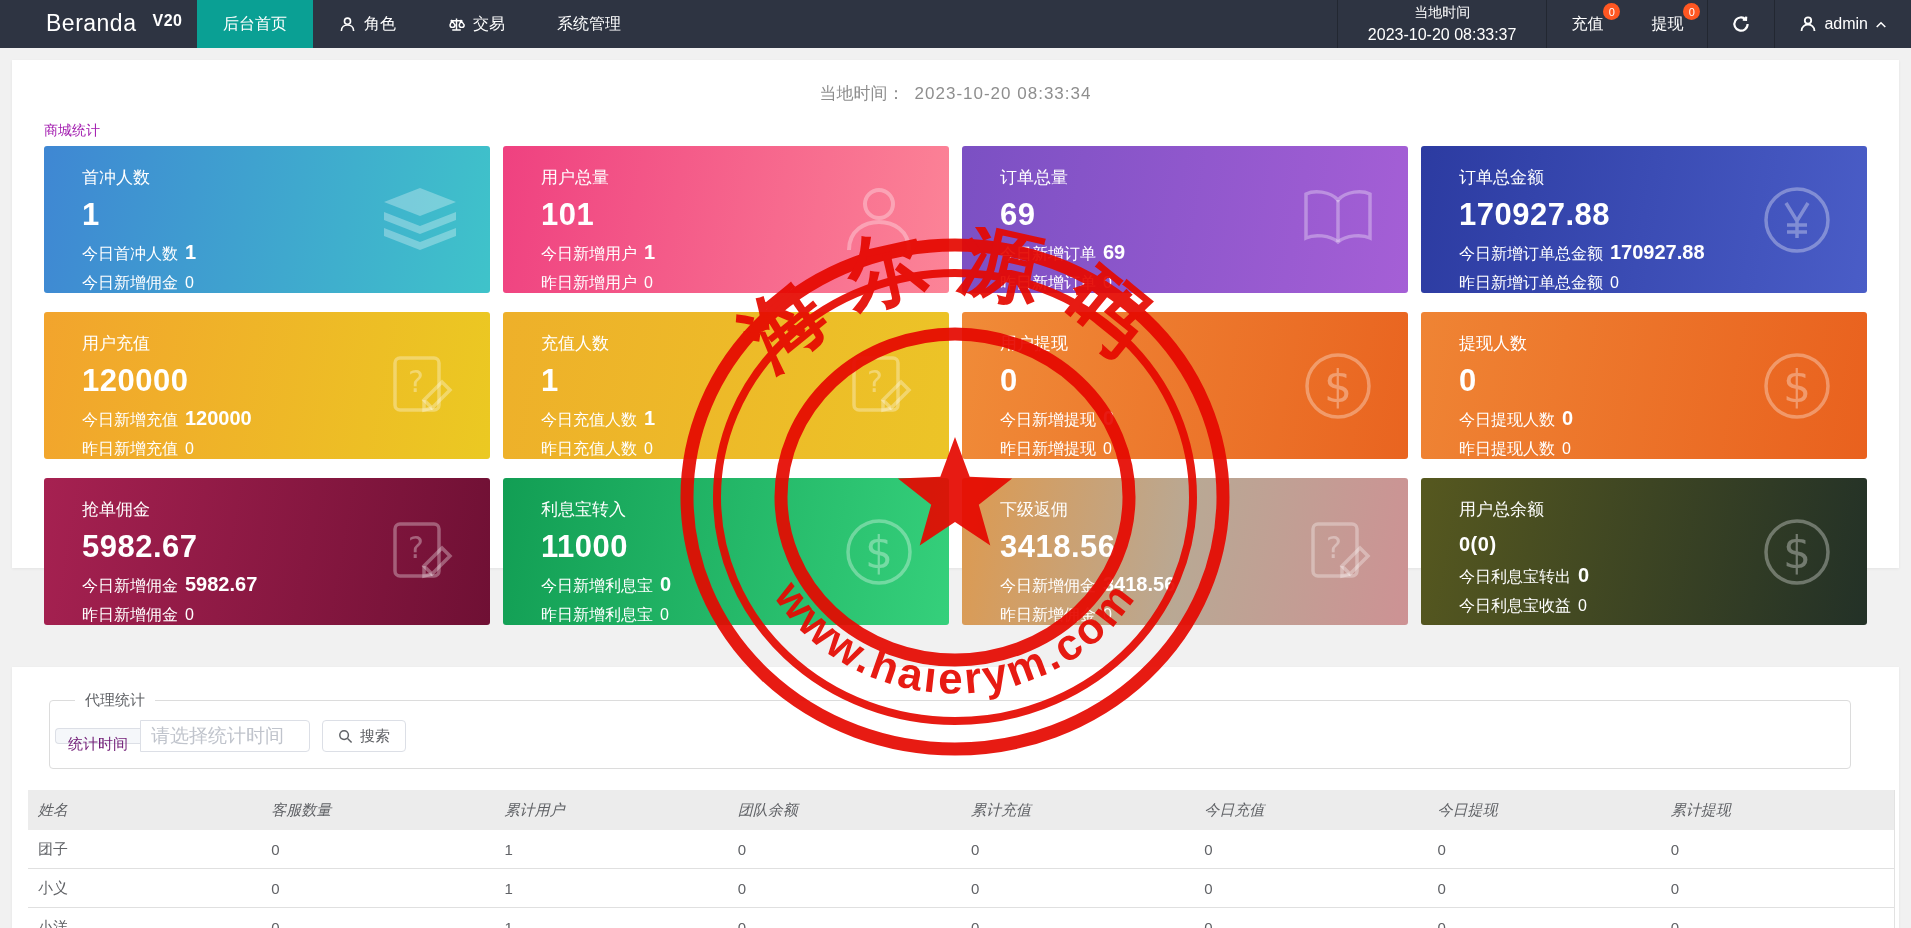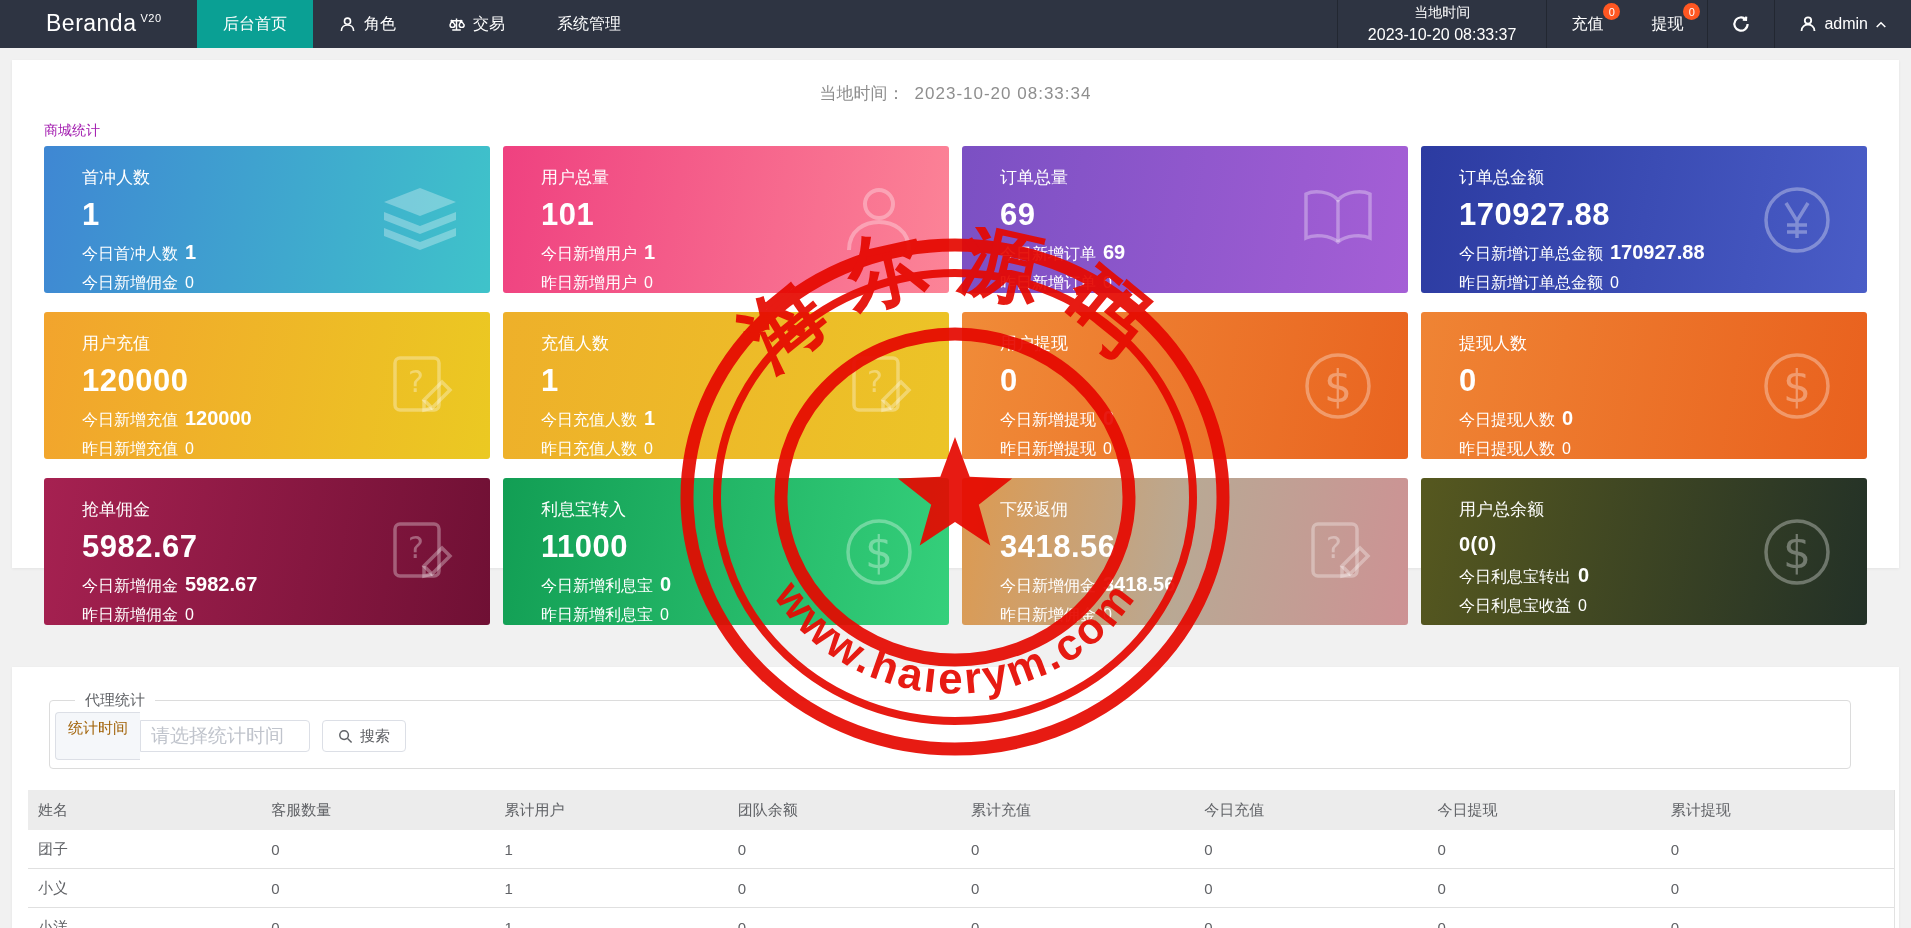--- a/index.html
+++ b/index.html
@@ -2,21 +2,21 @@
 <html><head>
 <meta charset="utf-8">
 <style>
   * { margin:0; padding:0; box-sizing:border-box; }
   html,body { width:1911px; height:928px; overflow:hidden; }
   body { background:#f1f1f1; font-family:"Liberation Sans","DejaVu Sans",sans-serif; position:relative; }
 
   
   .navbar { height:48px; background:#2e3442; display:flex; align-items:stretch; color:#fff; position:relative; z-index:5; }
   .logo { display:flex; align-items:flex-start; padding:10px 0 0 46px; width:197px; font-size:23px; letter-spacing:.5px; }
-  .logo sup { font-size:11px; font-weight:normal; margin-left:4px; margin-top:2px; }
+  .logo sup { font-size:16px; font-weight:bold; margin-left:16px; margin-top:2px; }
   .nav-tabs { display:flex; align-items:stretch; }
   .tab { display:flex; align-items:center; gap:8px; padding:0 26px; font-size:16px; cursor:pointer; }
   .tab.active { background:#0aa094; }
   .tab svg { width:17px; height:17px; stroke:#fff; fill:none; stroke-width:1.7; }
   .nav-right { margin-left:auto; display:flex; align-items:stretch; }
   .nav-sep { width:1px; background:rgba(0,0,0,.25); }
   .time-block { display:flex; flex-direction:column; justify-content:center; text-align:center; padding:0 30px; line-height:1.45; }
   .time-label { font-size:14px; }
   .time-value { font-size:16px; }
   .nav-item { position:relative; display:flex; align-items:center; gap:7px; padding:0 24px; font-size:16px; cursor:pointer; }
@@ -39,29 +39,29 @@
   .card-icon { position:absolute; right:26px; top:50%; transform:translateY(-50%); width:88px; height:88px; }
 
   
   .stamp { position:absolute; left:670px; top:227px; width:570px; height:540px; z-index:40; pointer-events:none; }
 
   
   .panel2 { position:absolute; left:12px; top:667px; width:1887px; height:261px; background:#fff; box-shadow:0 1px 3px rgba(0,0,0,.06); }
   .agent-fieldset { position:absolute; left:37px; top:24px; width:1802px; height:78px; border:1px solid #dcdcdc; border-radius:4px; padding:10px 0 0 5px; }
   .agent-fieldset legend { margin-left:20px; padding:0 10px; font-size:15px; color:#606266; }
   .filter-row { display:flex; align-items:center; height:32px; }
-  .label-box { background:#f5f7fa; border:1px solid #dcdfe6; border-right:none; border-radius:4px 0 0 4px; padding:0 12px; height:48px; line-height:30px; font-size:15px; color:#a16207; }
+  .label-box { background:#f5f7fa; border:1px solid #dcdfe6; border-right:none; border-radius:4px 0 0 4px; padding:0 12px; height:16px; line-height:30px; font-size:15px; color:#701a75; }
   .time-input { width:170px; height:32px; border:1px solid #dcdfe6; border-radius:0 4px 4px 0; padding:0 10px; font-size:19px; color:#606266; outline:none; }
   .time-input::placeholder { color:#c0c4cc; }
   .search-btn { margin-left:12px; display:flex; align-items:center; gap:7px; height:32px; padding:0 15px; background:#fff; border:1px solid #dcdfe6; border-radius:4px; font-size:15px; color:#606266; cursor:pointer; }
   .search-btn svg { width:15px; height:15px; stroke:#606266; fill:none; stroke-width:1.6; }
 
   .agent-table { position:absolute; left:16px; top:123px; width:1867px; border-right:1px solid #e2e2e2; }
   .trow { display:grid; grid-template-columns:repeat(8,1fr); }
-  .trow.head { background:#ececec; height:40px; }
+  .trow.head { background:#ececec; height:40px;font-style:italic; }
   .trow.body { height:39px; border-bottom:1px solid #e0e0e0; background:#fff; }
   .tcell { display:flex; align-items:center; padding-left:10px; font-size:15px; color:#606266; }
 </style>
 </head>
 <body>
 
 <svg width="0" height="0" style="position:absolute">
   <defs>
     <symbol id="i-layers" viewBox="0 0 88 88">
       <g fill="rgba(255,255,255,0.30)">

